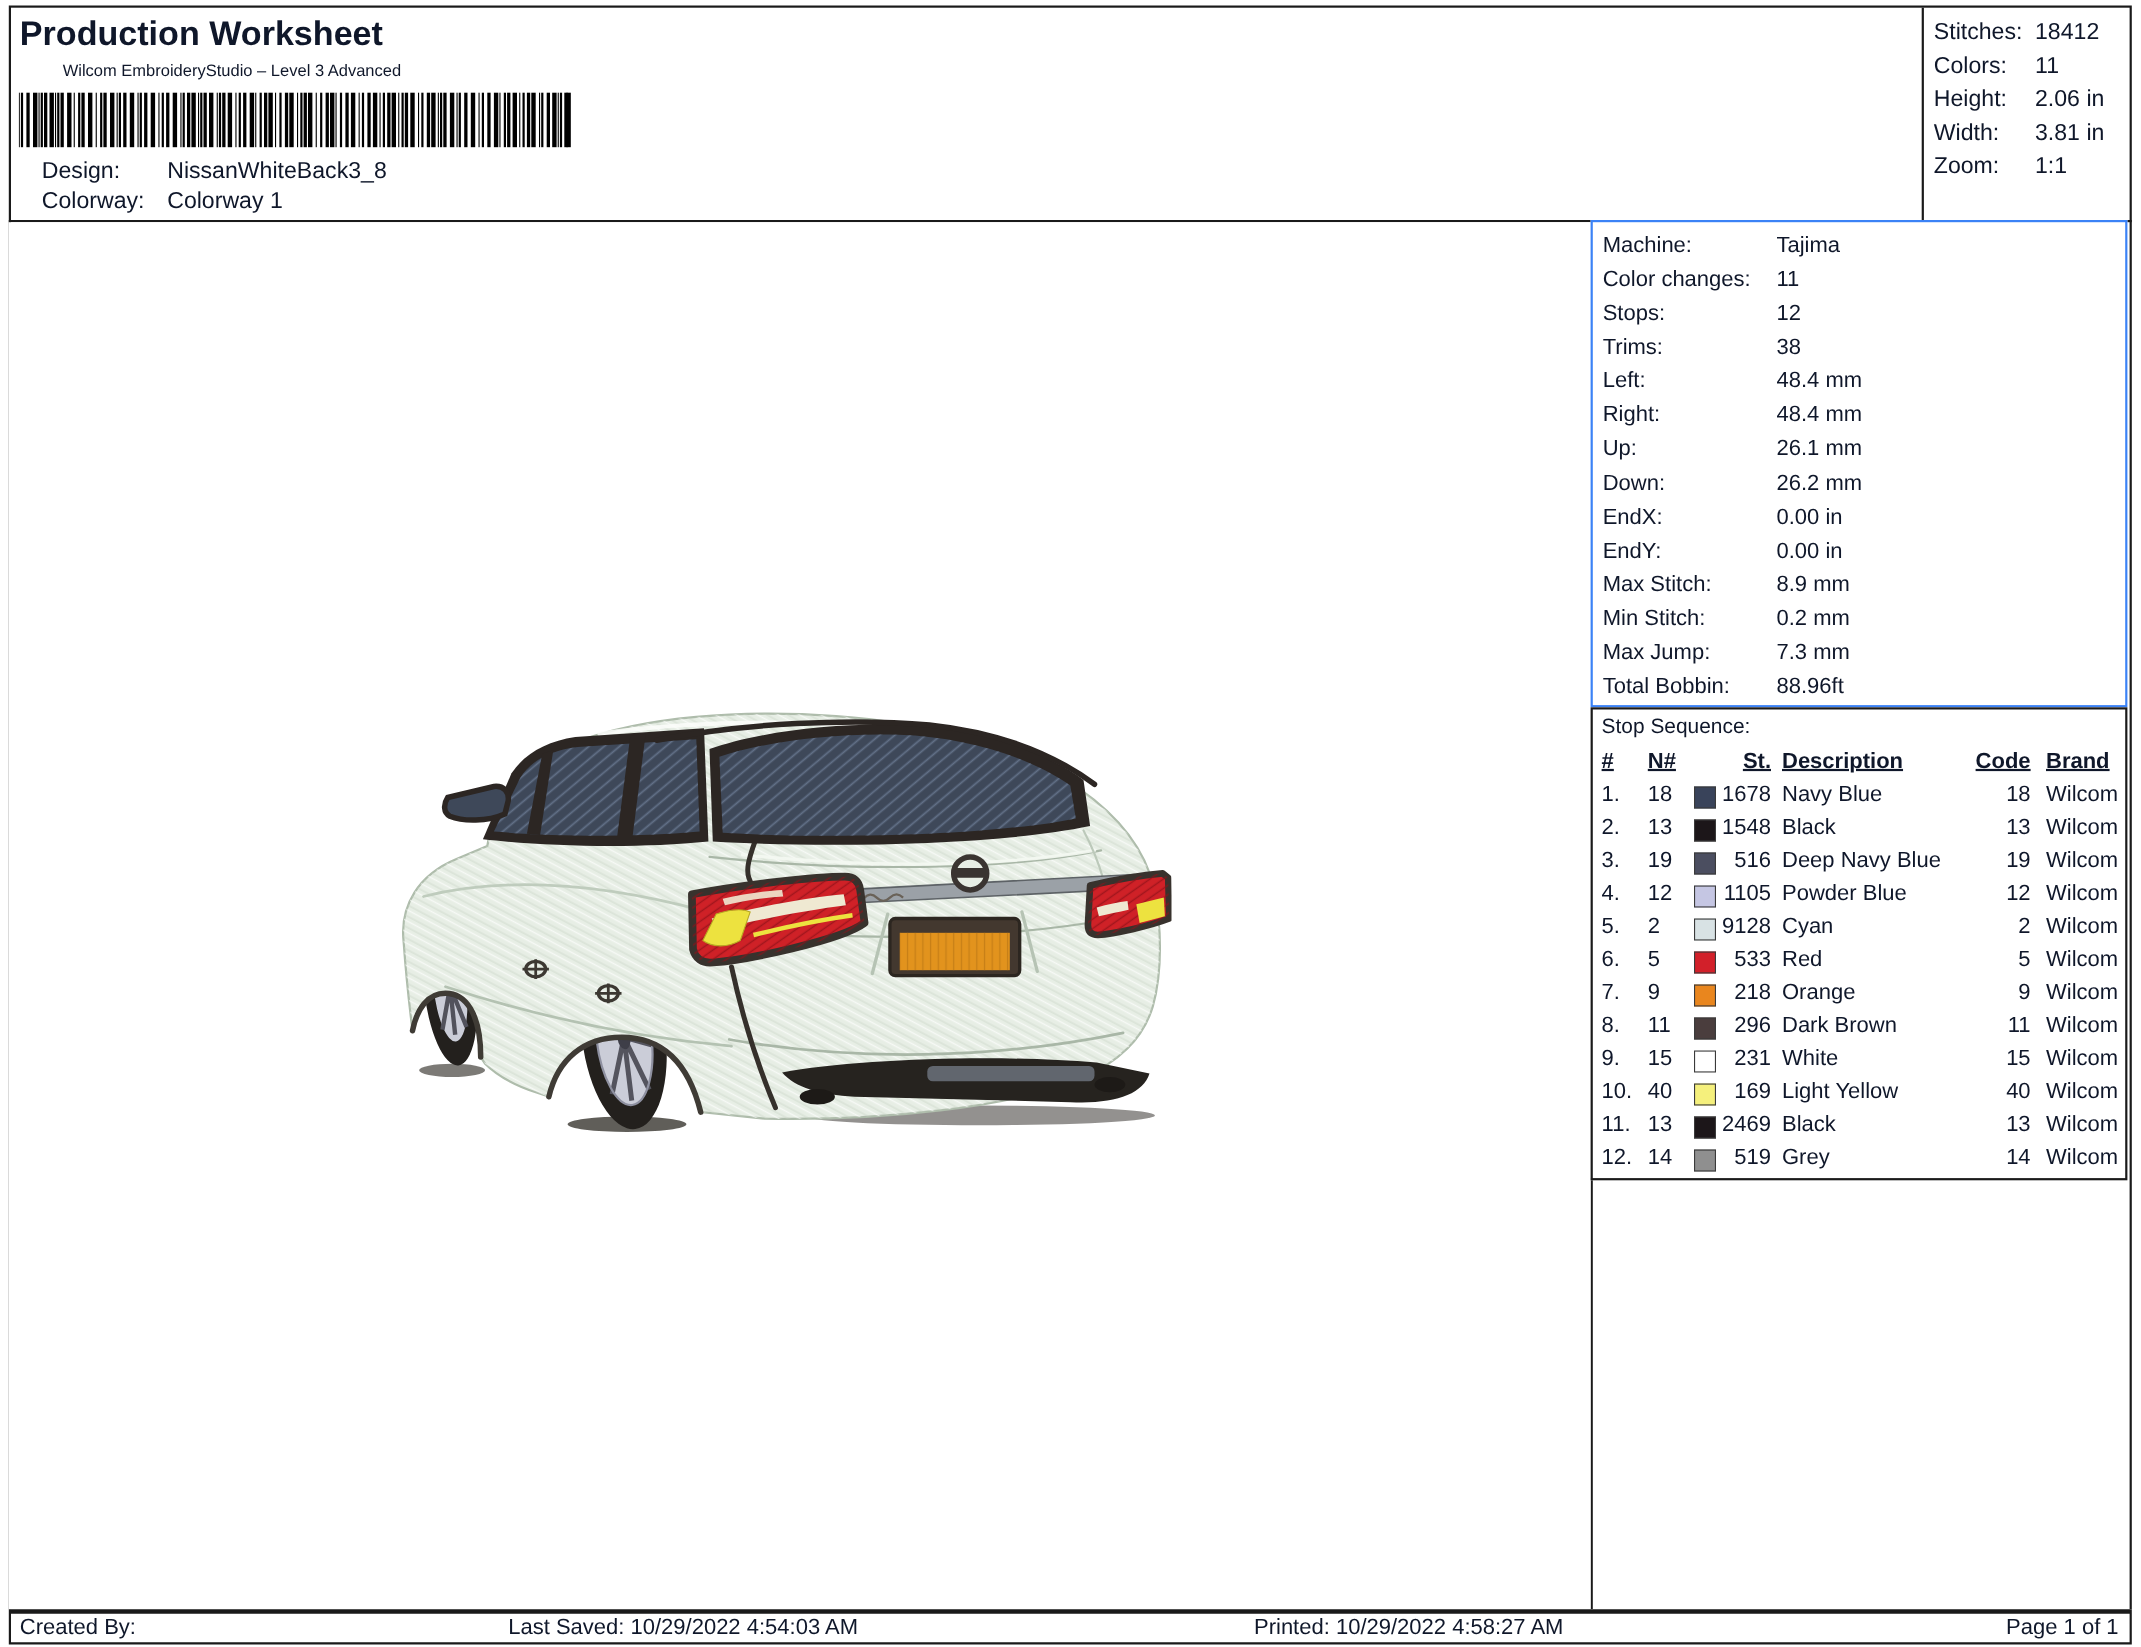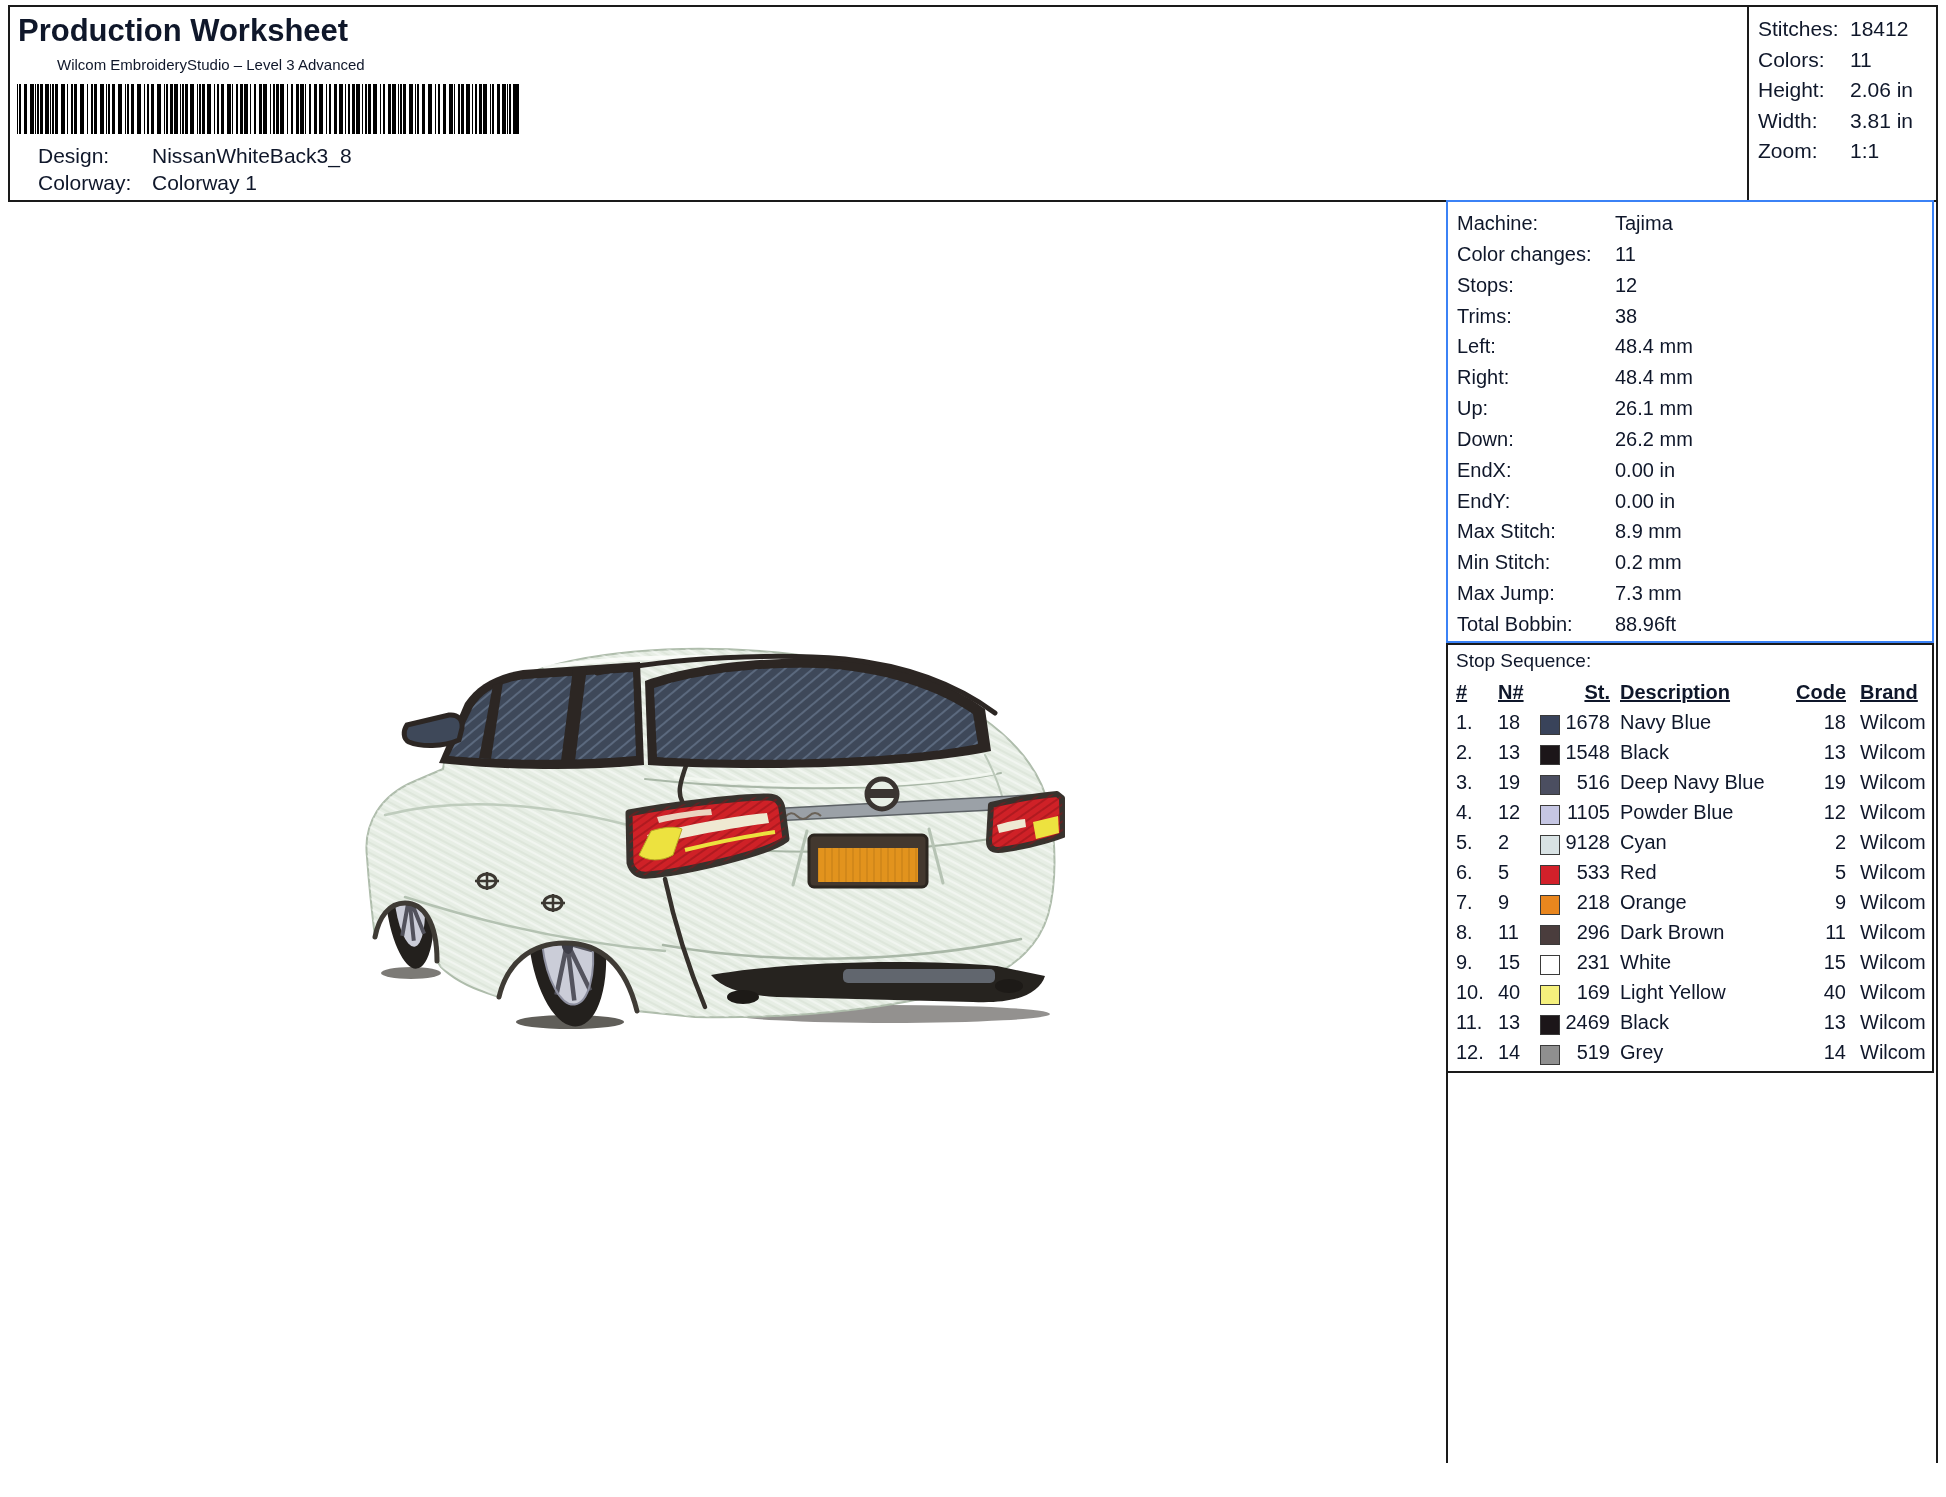--- a/index.html
+++ b/index.html
@@ -453,14 +453,20 @@
           <span class="c-n">14</span>
           <span class="c-sw" style="background: rgb(143, 143, 143);"></span>
           <span class="c-st">519</span>
           <span class="c-desc">Grey</span>
           <span class="c-code">14</span>
           <span class="c-brand">Wilcom</span>
         </div>
       </div>
   </div>
 
+  <div class="footer-box">
+    <span class="f-created">Created By:</span>
+    <span class="f-saved">Last Saved: 10/29/2022 4:54:03 AM</span>
+    <span class="f-printed">Printed: 10/29/2022 4:58:27 AM</span>
+    <span class="f-page">Page 1 of 1</span>
+  </div>
 
 </div>
 
 </body></html>

